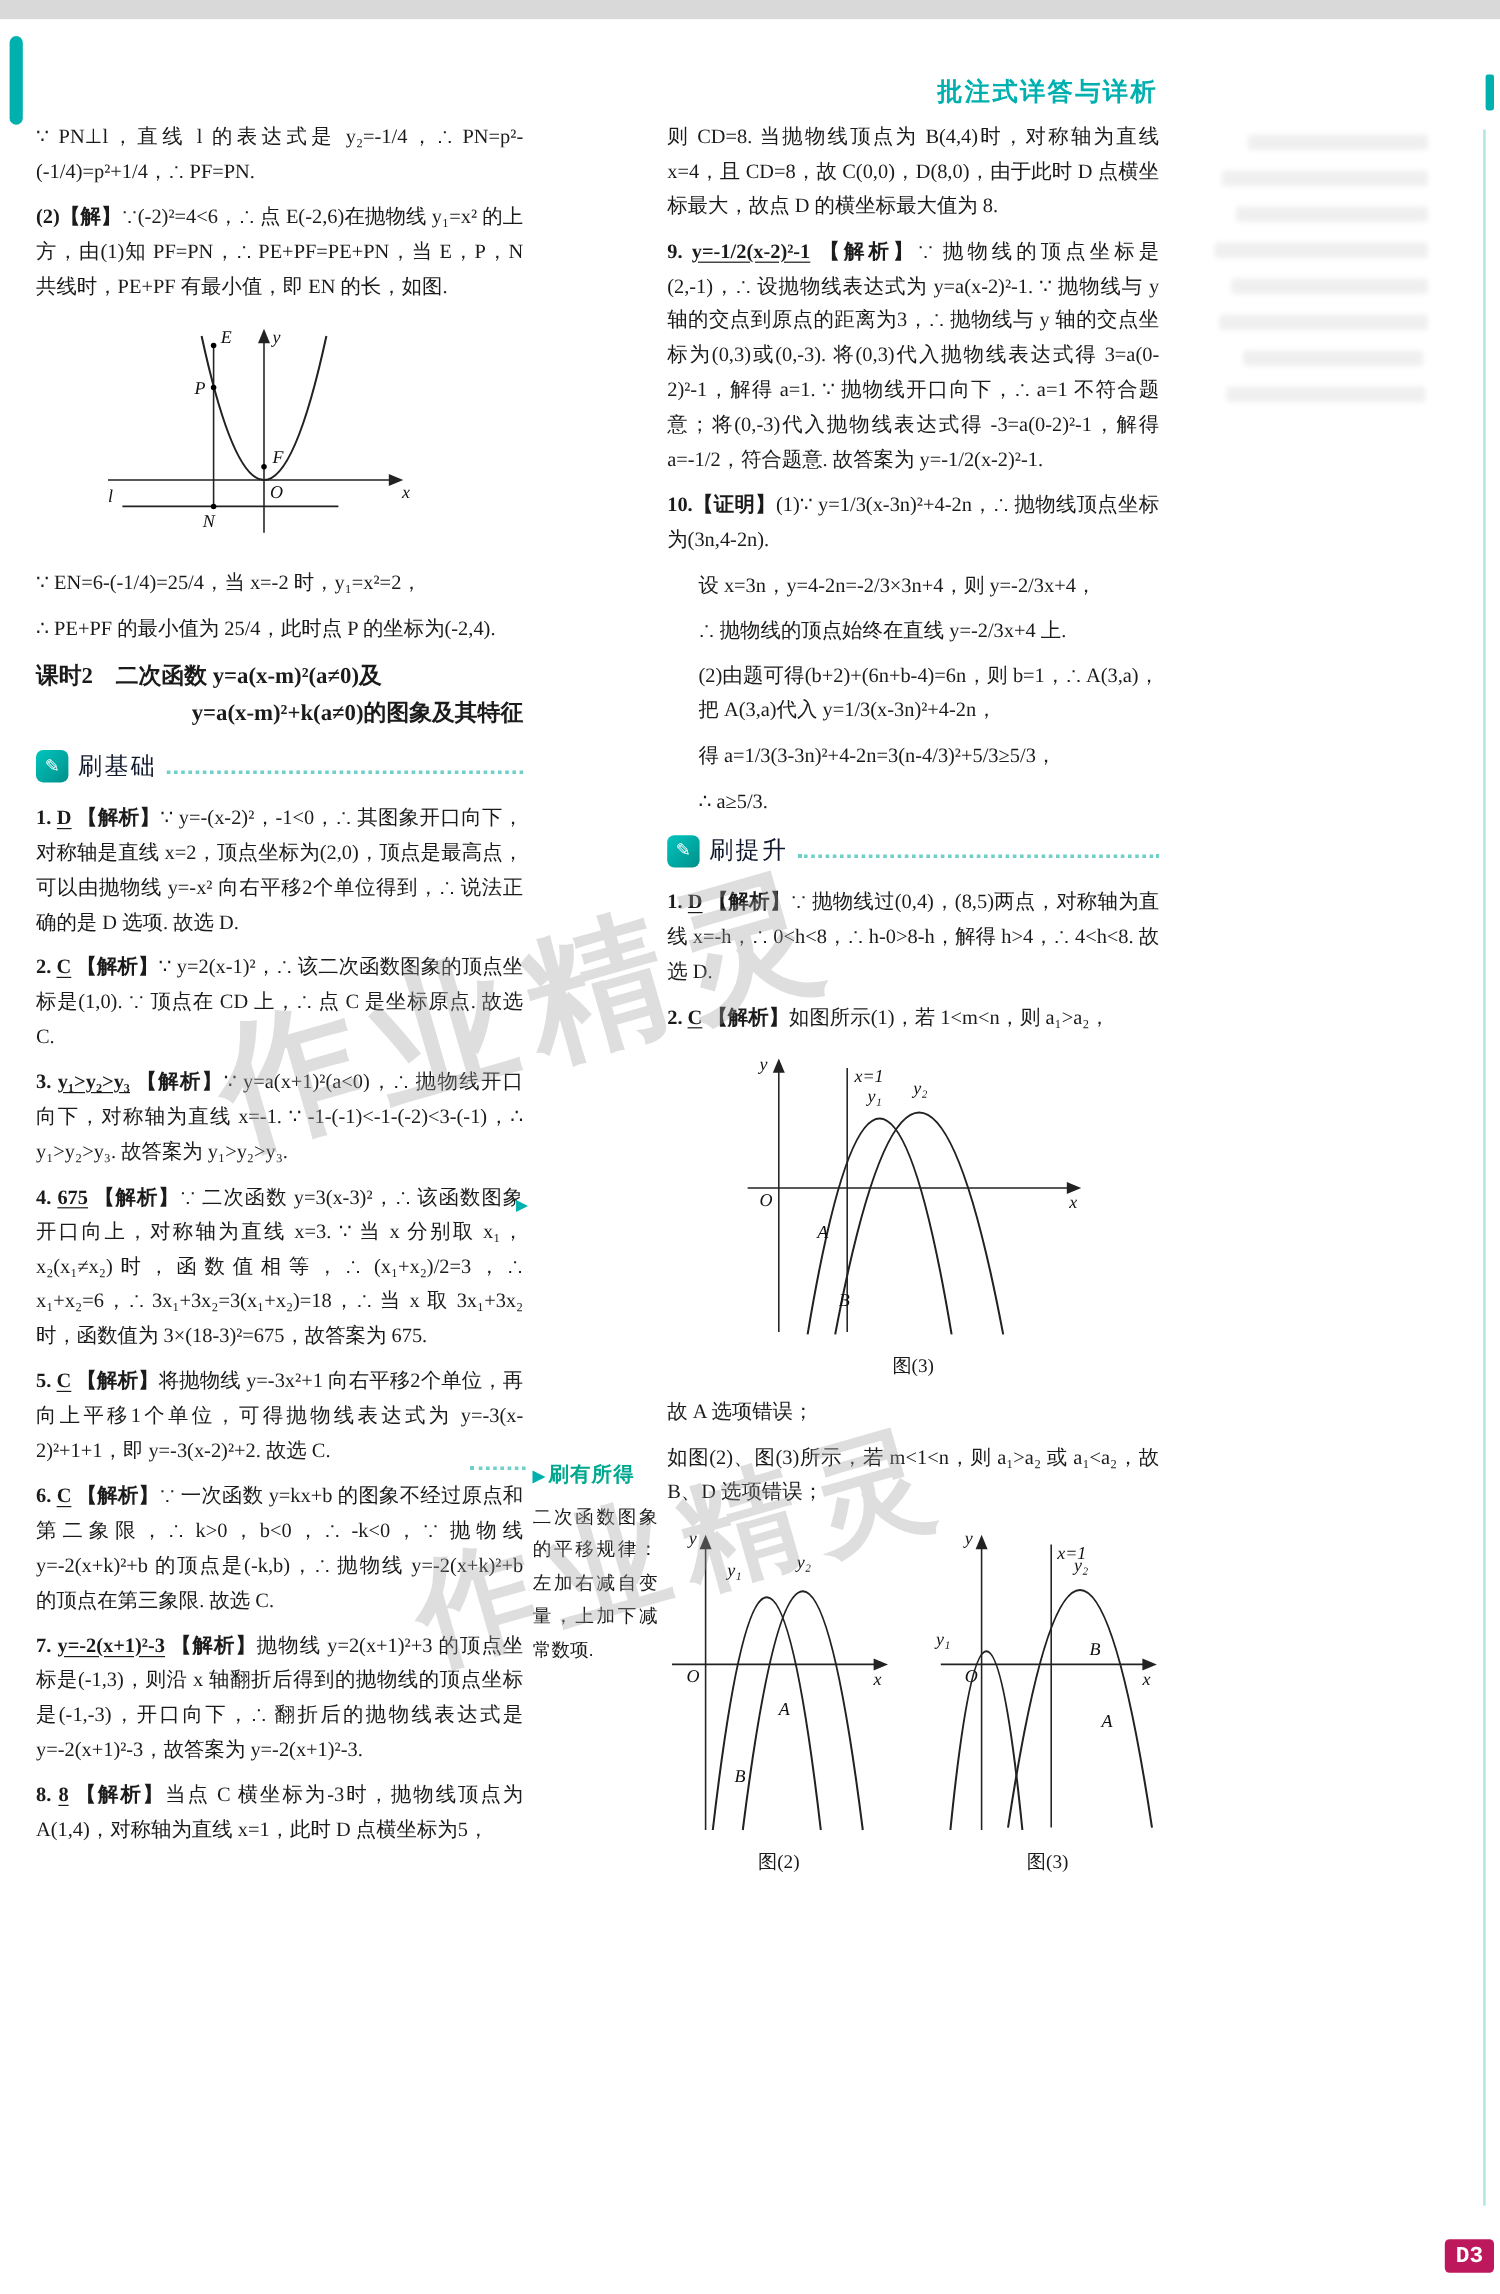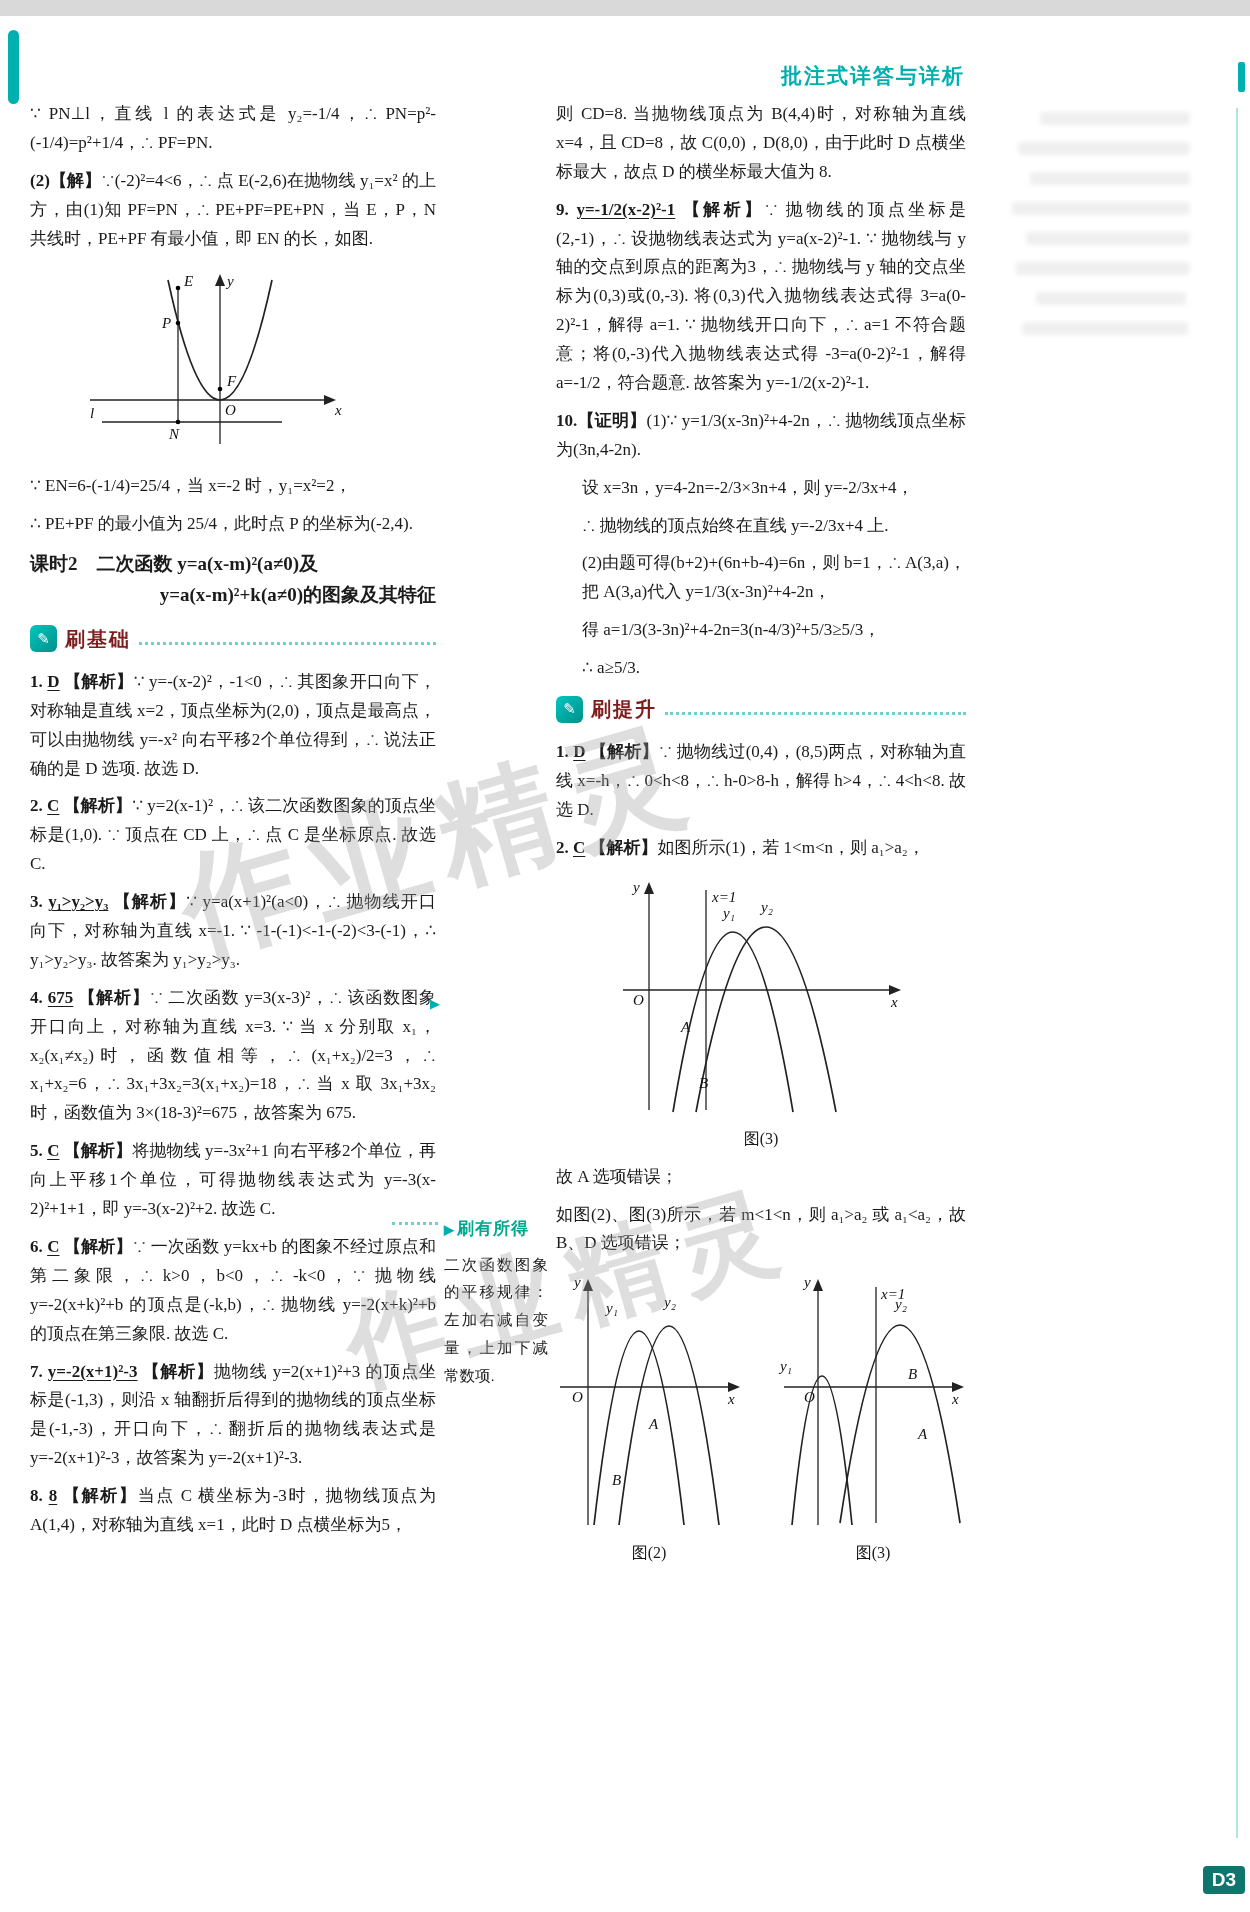--- a/index.html
+++ b/index.html
@@ -4,34 +4,34 @@
 <style>
   html,body{margin:0;padding:0}
   body{background:#d9d9d9}
   .page{position:relative;width:1250px;height:1912px;background:#ffffff;margin:16px auto;overflow:hidden;
         color:#1b1b1b;font-family:"Liberation Serif",serif}
   .corner-bar{position:absolute;left:8px;top:14px;width:11px;height:74px;border-radius:6px;background:#00b0ae}
   .header-title{position:absolute;top:46px;right:285px;color:#00b0ae;font-weight:bold;font-size:21px;
         letter-spacing:2px;font-family:"Liberation Sans",sans-serif}
   .edge-tick{position:absolute;right:5px;top:46px;width:7px;height:30px;background:#00b0ae;border-radius:2px}
   .edge-line{position:absolute;right:12px;top:92px;height:1730px;width:2px;background:#8ed8d4;opacity:.7}
-  .page-badge{position:absolute;right:5px;bottom:34px;background:#0f766e;color:#fff;font-weight:bold;
-        font-size:19px;padding:3px 9px;border-radius:4px;font-family:Liberation Sans, sans-serif}
+  .page-badge{position:absolute;right:5px;bottom:34px;background:#be185d;color:#fff;font-weight:bold;
+        font-size:19px;padding:3px 9px;border-radius:4px;font-family:Liberation Mono, monospace}
   .col{position:absolute;top:84px;font-size:17px;line-height:1.7;text-align:justify}
   .col-left{left:30px;width:406px}
   .col-right{left:556px;width:410px}
   .col p{margin:0 0 9px 0}
   .b{font-weight:bold}
   .ans{font-weight:bold;text-decoration:underline;text-underline-offset:3px}
   .section-title{font-weight:bold;font-size:19px;margin:10px 0 12px;line-height:1.6}
   .section-title .line2{text-align:right}
   .badge-row{display:flex;align-items:center;gap:8px;margin:6px 0 12px;font-family:"Liberation Sans",sans-serif}
   .badge-icon{width:27px;height:27px;background:linear-gradient(135deg,#00c6be,#008f8a);color:#fff;
         border-radius:6px;display:flex;align-items:center;justify-content:center;font-size:15px;flex:0 0 auto}
-  .badge-label{font-weight:bold;font-size:20px;color:#7f1d1d;letter-spacing:2px}
+  .badge-label{font-weight:normal;font-size:20px;color:#0f172a;letter-spacing:2px}
   .badge-dots{flex:1;border-bottom:3px dotted #6fd0ca;height:1px;margin-top:8px}
   .fig-wrap{margin:2px 0 8px 42px}
   .fig-center{text-align:center;margin:2px 0 2px}
   .fig-caption{text-align:center;font-size:16px;margin:0 0 10px}
   .fig-row{display:flex;justify-content:center;gap:34px;margin-top:4px}
   .fig-cell{text-align:center}
   svg .ax{stroke:#222;stroke-width:1.3;fill:none}
   svg .cv{stroke:#222;stroke-width:1.7;fill:none}
   svg .arw{fill:#222;stroke:none}
   svg text{font-size:15px;fill:#111;font-family:"Liberation Serif",serif;font-style:italic}

